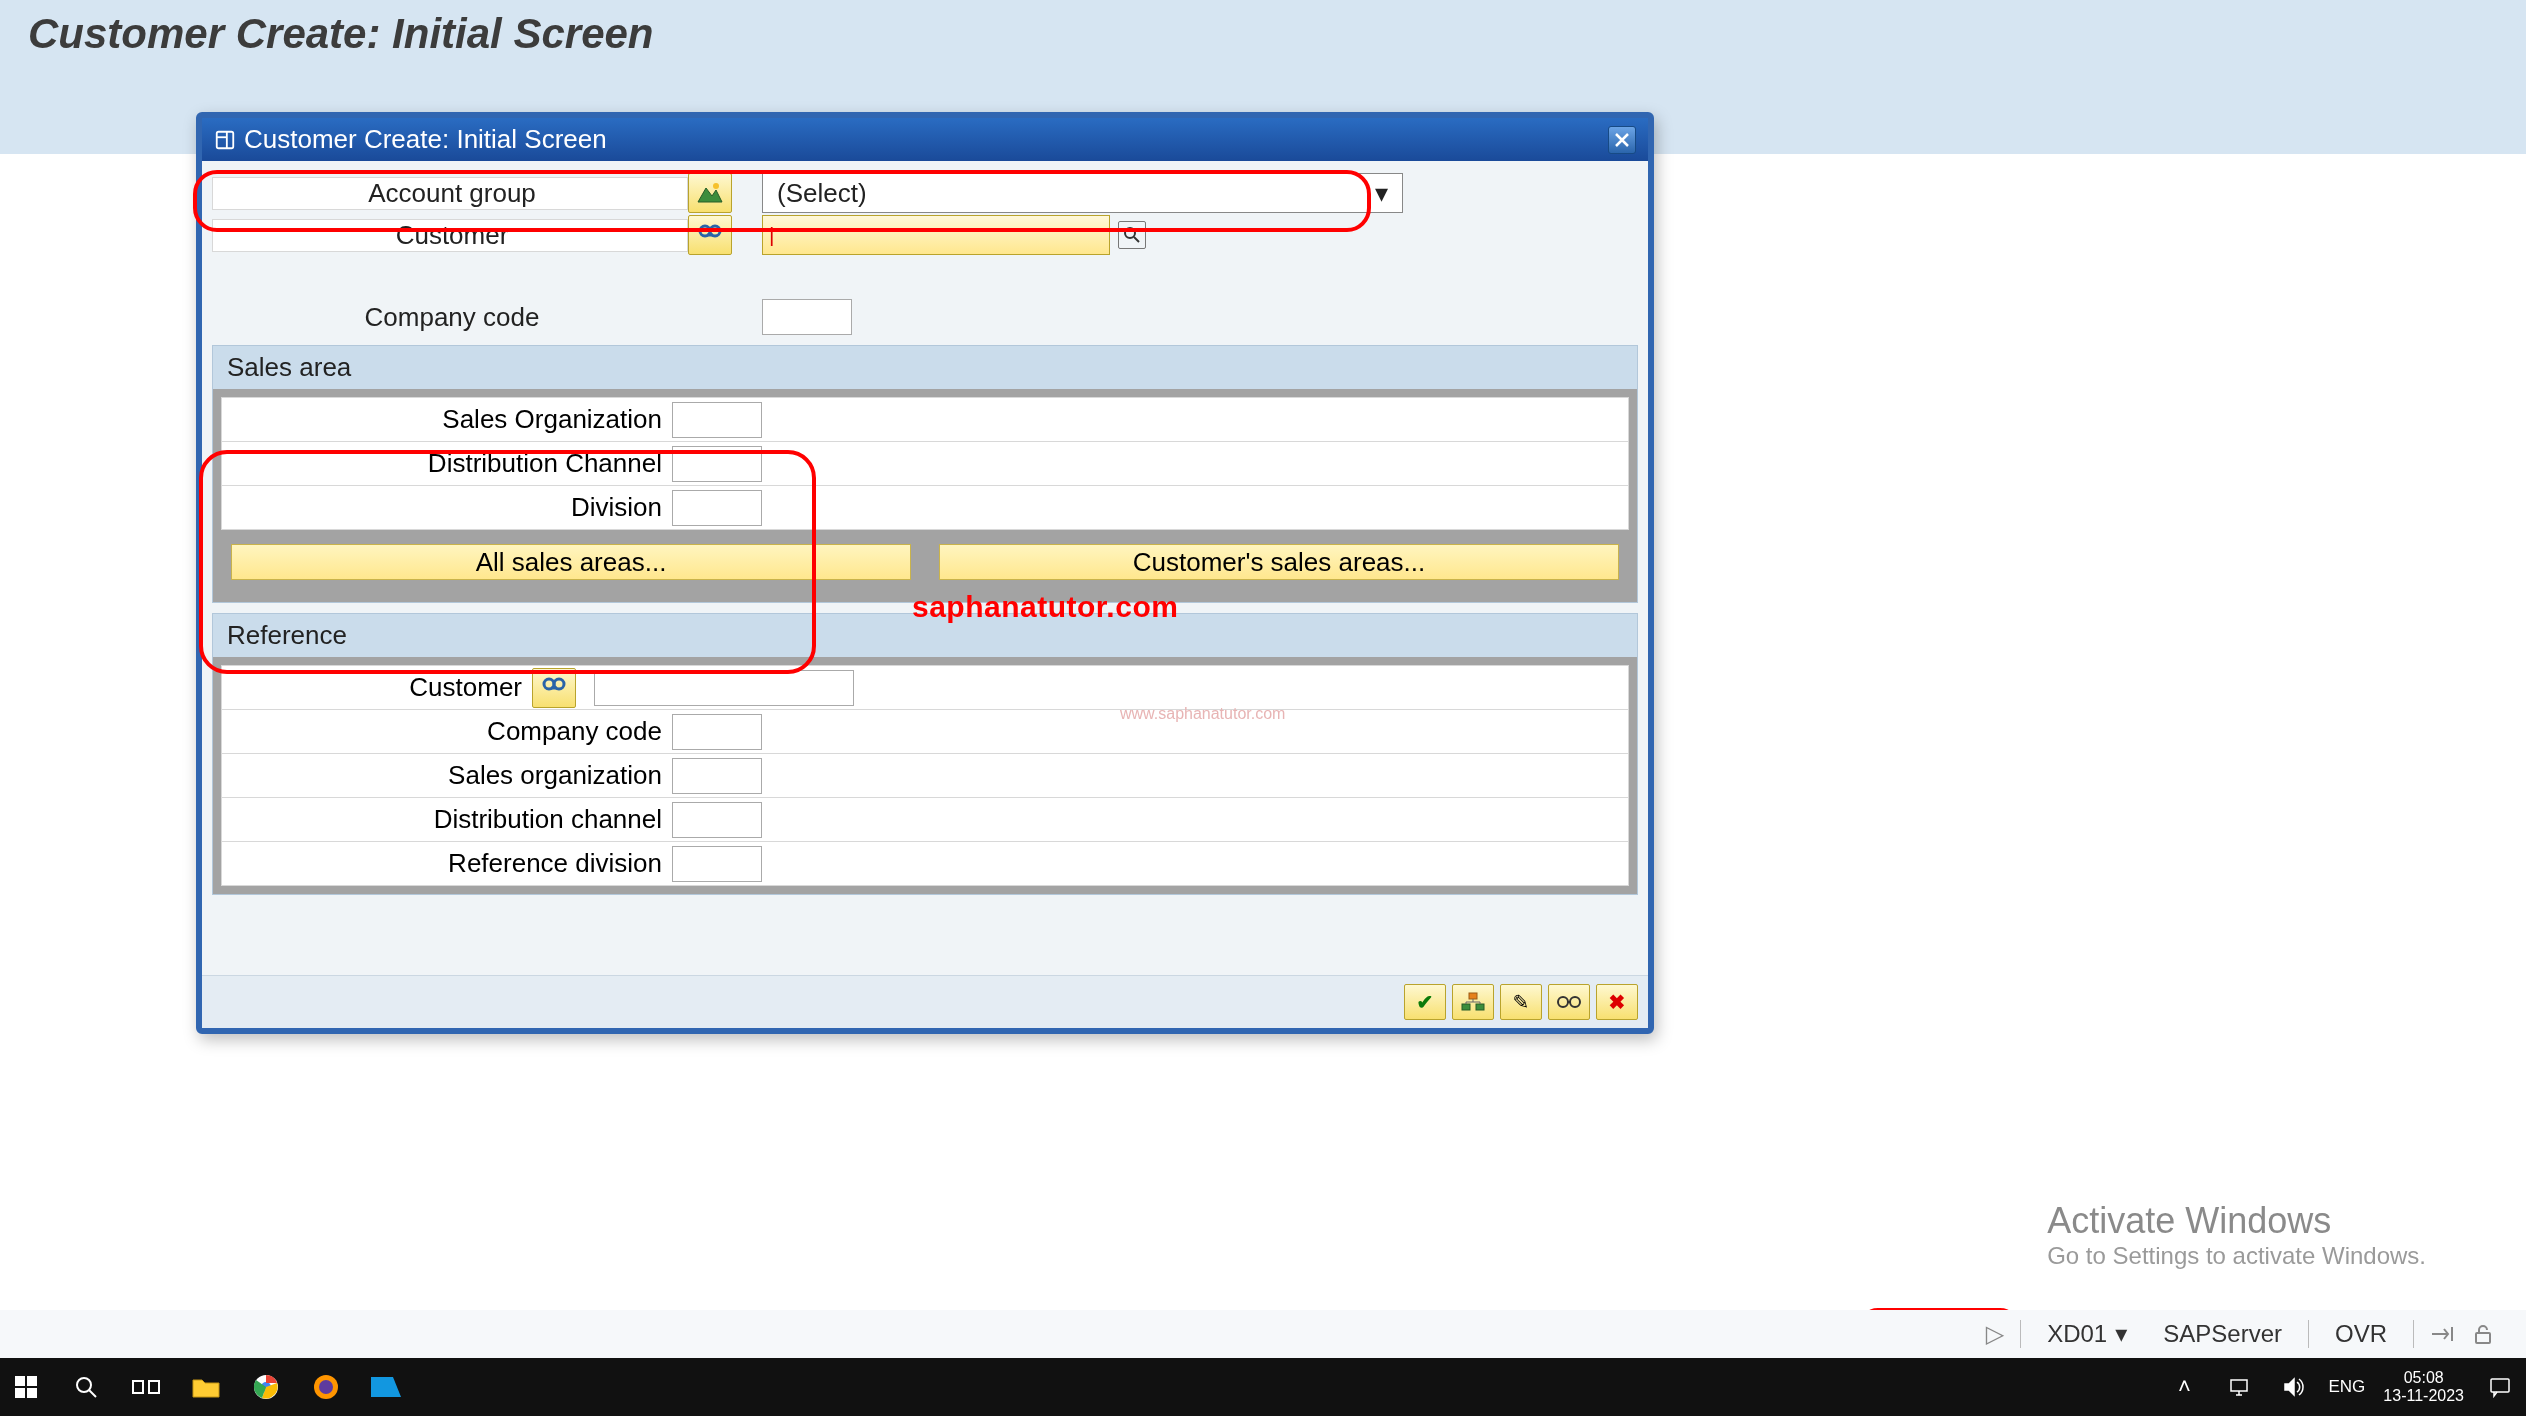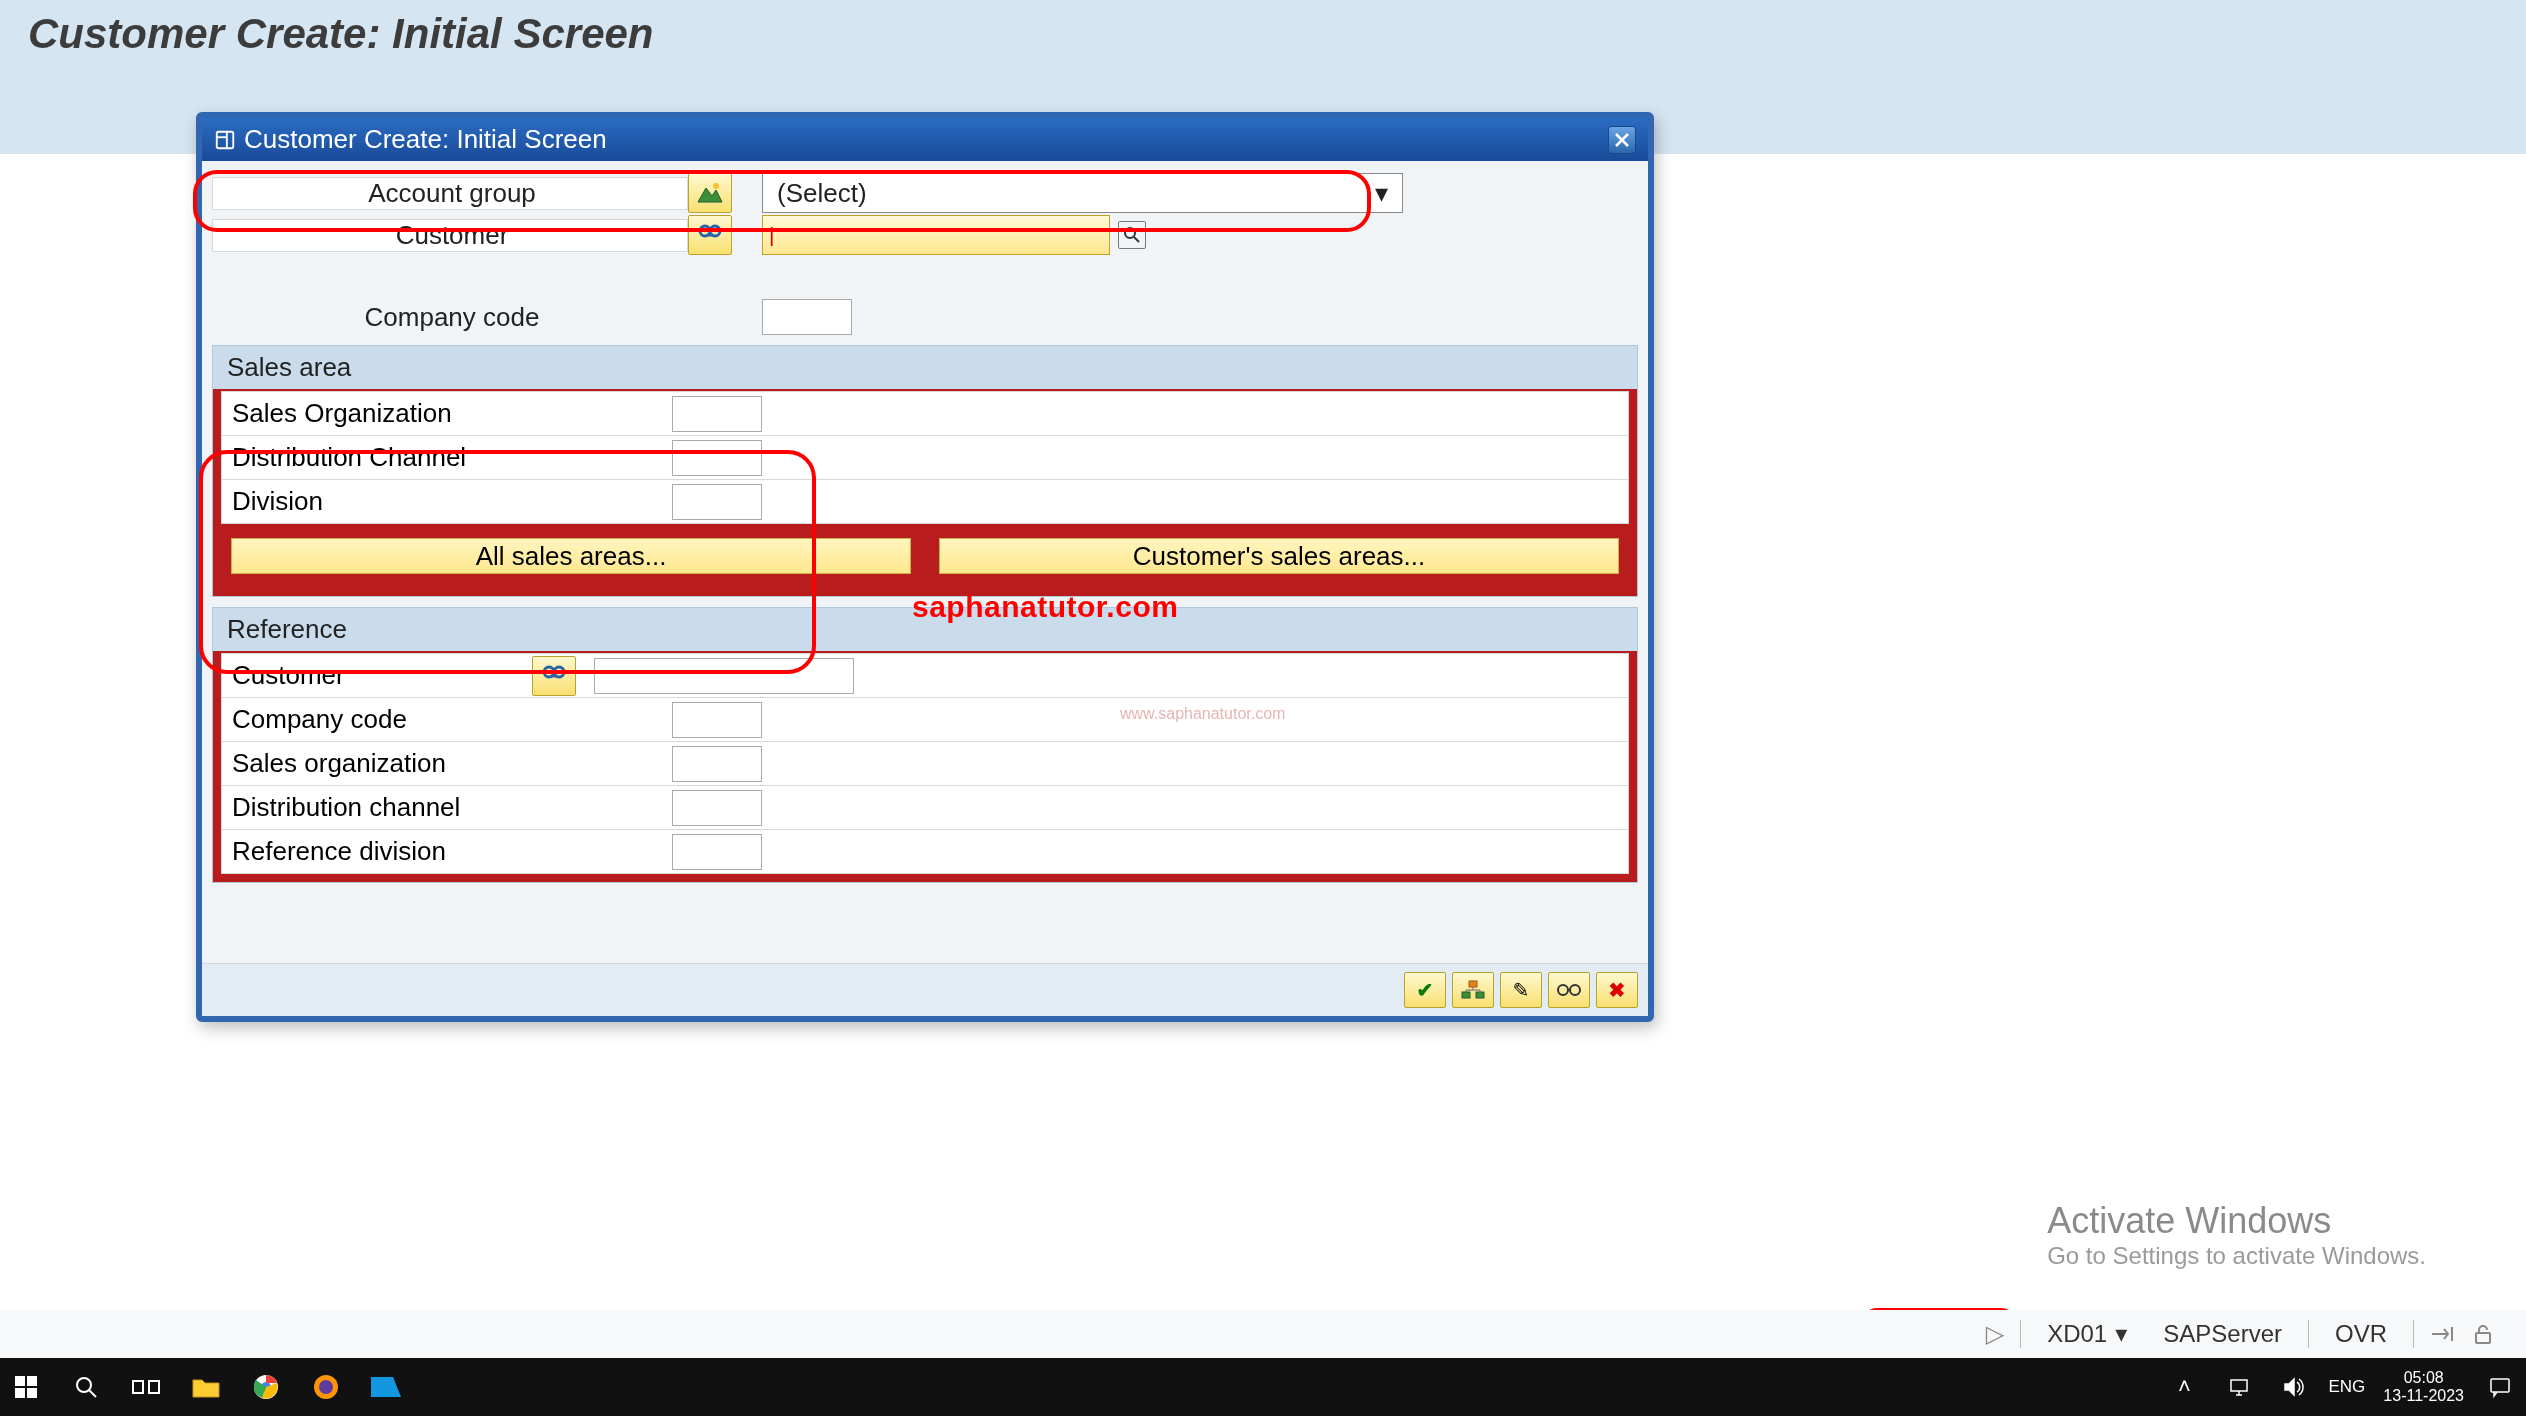--- a/index.html
+++ b/index.html
@@ -14,23 +14,23 @@
   .dialog-body { padding: 10px 10px 10px 10px; }
   .row { display:flex; align-items:center; margin:2px 0; }
   .lbl { width: 476px; padding-left: 4px; font-size: 26px; color:#222;text-align:center; }
   .lbl-cell { background:#fff; border:1px solid #d8d8d8; }
   .icon-btn { width:44px; height:40px; background:linear-gradient(#fef8d0,#f8e070); border:1px solid #b9a32c; border-radius:2px; display:flex;align-items:center;justify-content:center; font-size:22px; font-weight:bold;}
   .select-box { display:flex; align-items:center; justify-content:space-between; width: 641px; height:40px; background:#fff; border:1px solid #888; padding: 0 14px; font-size:26px; color:#222; margin-left: 30px;}
   .cust-input { width: 348px; height: 40px; background: linear-gradient(#fff8d8,#ffe78e); border:1px solid #b9a32c; margin-left: 30px; display:flex; align-items:center; padding:0 6px;}
   .srch-ic { width:28px; height:28px; margin-left:8px; border:1px solid #777; border-radius:2px; display:flex;align-items:center;justify-content:center;}
   .inp { background:#fff; border:1px solid #aaa; height:36px; }
   .w-cc { width:90px; margin-left:30px;}
-  .group { border:1px solid #b2c7da; margin-top:10px; background:#b91c1c;}
+  .group { border:1px solid #b2c7da; margin-top:10px; background:#a3a3a3;}
   .group-hdr { background:#cadceb; padding: 6px 14px; font-size:26px; color:#222;}
-  .group-body { padding: 2px 8px 8px 8px; }
+  .group-body { padding: 8px 8px 8px 8px; text-align: right; }
   .fld-row { display:flex; align-items:center; background:#fff; border:1px solid #d8d8d8; margin:0; border-top:none;}
   .fld-row:first-child { border-top:1px solid #d8d8d8;}
   .fld-lbl { width:450px; padding:6px 10px; font-size:26px; }
   .fld-inp { width:90px; height:36px; background:#fff; border:1px solid #aaa; margin:0;}
   .btn-yellow { background:linear-gradient(#fff5bf,#ffe78e); border:1px solid #c9b34b; height:36px; font-size:26px; display:flex;align-items:center;justify-content:center;}
   .btn-bar { display:flex; gap:28px; margin:14px 10px; }
   .btn-bar .btn-yellow { flex:1; }
   .watermark { position:absolute; left:912px; top:590px; color:#f00; font-size:30px; font-weight:bold; letter-spacing:.5px; }
   .wm2 { position:absolute; left:1120px; top:705px; color:#e8b4b4; font-size:16px; }
   .red-box1 { position:absolute; left:193px; top:170px; width:1178px; height:62px; border:4px solid #f00; border-radius:24px; pointer-events:none;}

